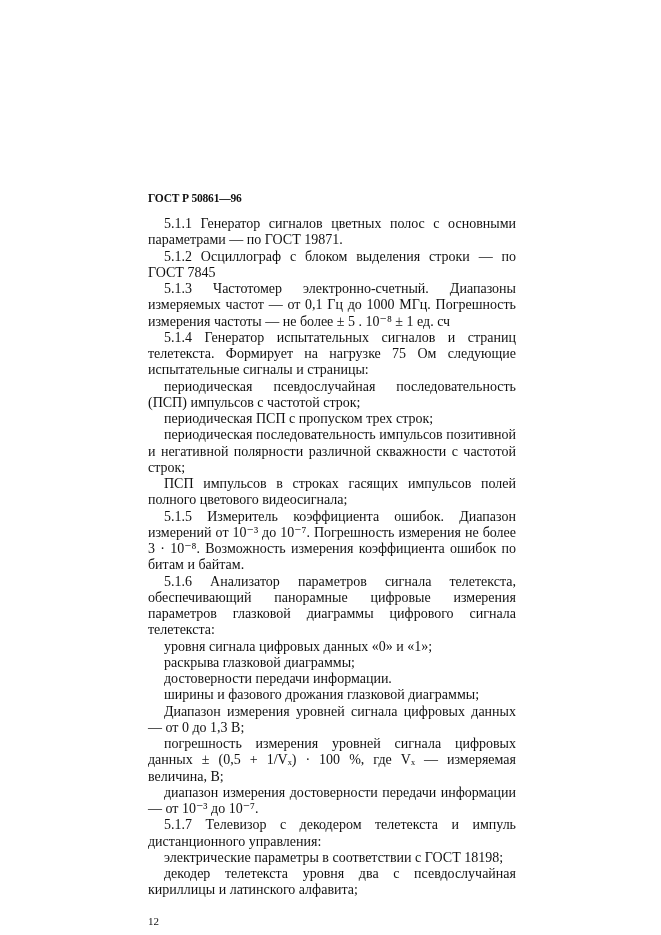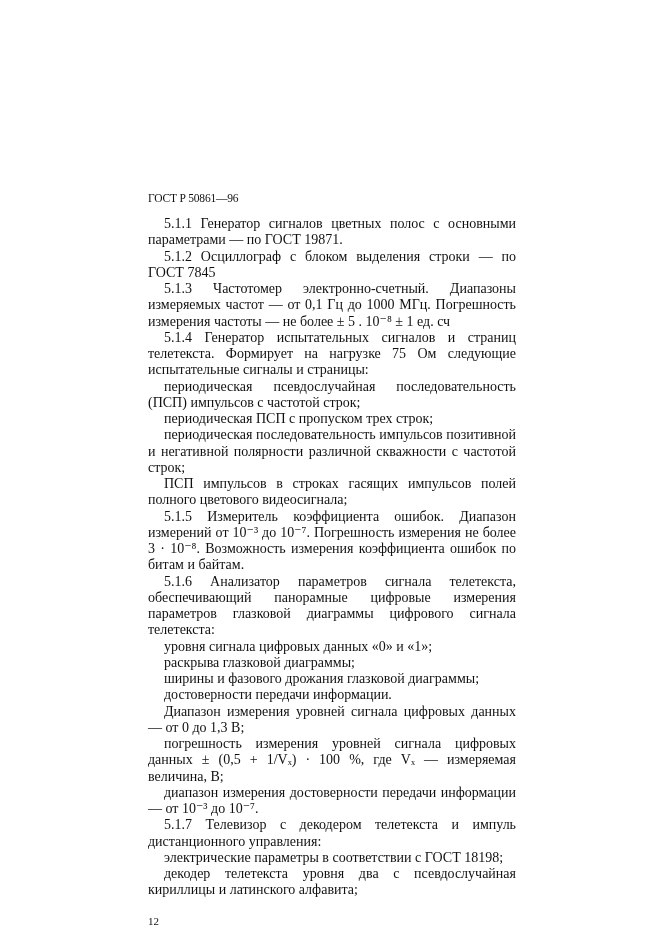--- a/index.html
+++ b/index.html
@@ -1,19 +1,19 @@
 <!DOCTYPE html>
 <html><head>
 <meta charset="utf-8">
 <style>
   html, body { margin:0; padding:0; background:#ffffff; }
   body { width:661px; height:935px; position:relative; overflow:hidden;
          font-family:"Liberation Serif","DejaVu Serif",serif; color:#111; }
   .page { position:absolute; left:148px; top:190px; width:368px; }
-  .hdr { font-weight:normal; font-size:11.5px; letter-spacing:-0.2px; height:16px; line-height:16px; margin-bottom:10px; }
+  .hdr { font-weight:bold; font-size:11.5px; letter-spacing:-0.2px; height:16px; line-height:16px; margin-bottom:10px; }
   .p { font-size:14px; line-height:16.25px; text-align:justify; text-align-last:left; margin:0; }
   .ind { text-indent:16px; }
   .pnum { font-size:11px; line-height:13px; margin-top:16px; }
 </style>
 </head>
 <body>
 
 <div class="page">
   <div class="hdr">ГОСТ Р 50861—96</div>
 
@@ -22,22 +22,22 @@
   <p class="p ind">5.1.3 Частотомер электронно-счетный. Диапазоны измеряемых ча­стот — от 0,1 Гц до 1000 МГц. Погрешность измерения частоты — не более ± 5 . 10⁻⁸ ± 1 ед. сч</p>
   <p class="p ind">5.1.4 Генератор испытательных сигналов и страниц телетекста. Фор­мирует на нагрузке 75 Ом следующие испытательные сигналы и стра­ницы:</p>
   <p class="p ind">периодическая псевдослучайная последовательность (ПСП) импуль­сов с частотой строк;</p>
   <p class="p ind">периодическая ПСП с пропуском трех строк;</p>
   <p class="p ind">периодическая последовательность импульсов позитивной и нега­тивной полярности различной скважности с частотой строк;</p>
   <p class="p ind">ПСП импульсов в строках гасящих импульсов полей полного цве­тового видеосигнала;</p>
   <p class="p ind">5.1.5 Измеритель коэффициента ошибок. Диапазон измерений от 10⁻³ до 10⁻⁷. Погрешность измерения не более 3 · 10⁻⁸. Возможность измерения коэффициента ошибок по битам и байтам.</p>
   <p class="p ind">5.1.6 Анализатор параметров сигнала телетекста, обеспечивающий панорамные цифровые измерения параметров глазковой диаграммы цифрового сигнала телетекста:</p>
   <p class="p ind">уровня сигнала цифровых данных «0» и «1»;</p>
   <p class="p ind">раскрыва глазковой диаграммы;</p>
+  <p class="p ind">достоверности передачи информации.</p>
   <p class="p ind">ширины и фазового дрожания глазковой диаграммы;</p>
-  <p class="p ind">достоверности передачи информации.</p>
   <p class="p ind">Диапазон измерения уровней сигнала цифровых данных — от 0 до 1,3 В;</p>
   <p class="p ind">погрешность измерения уровней сигнала цифровых данных ± (0,5 + 1/Vₓ) · 100 %, где Vₓ — измеряемая величина, В;</p>
   <p class="p ind">диапазон измерения достоверности передачи информации — от 10⁻³ до 10⁻⁷.</p>
   <p class="p ind">5.1.7 Телевизор с декодером телетекста и импуль дистанционного управления:</p>
   <p class="p ind">электрические параметры в соответствии с ГОСТ 18198;</p>
   <p class="p ind">декодер телетекста уровня два с псевдослучайная кириллицы и латинского алфавита;</p>
 
   <div class="pnum">12</div>
 </div>
 

